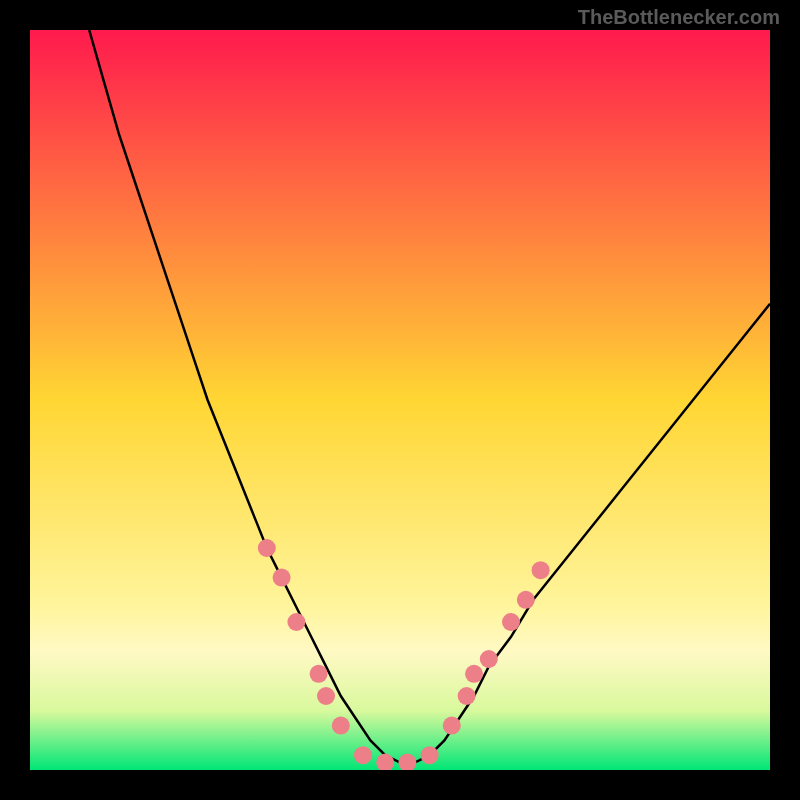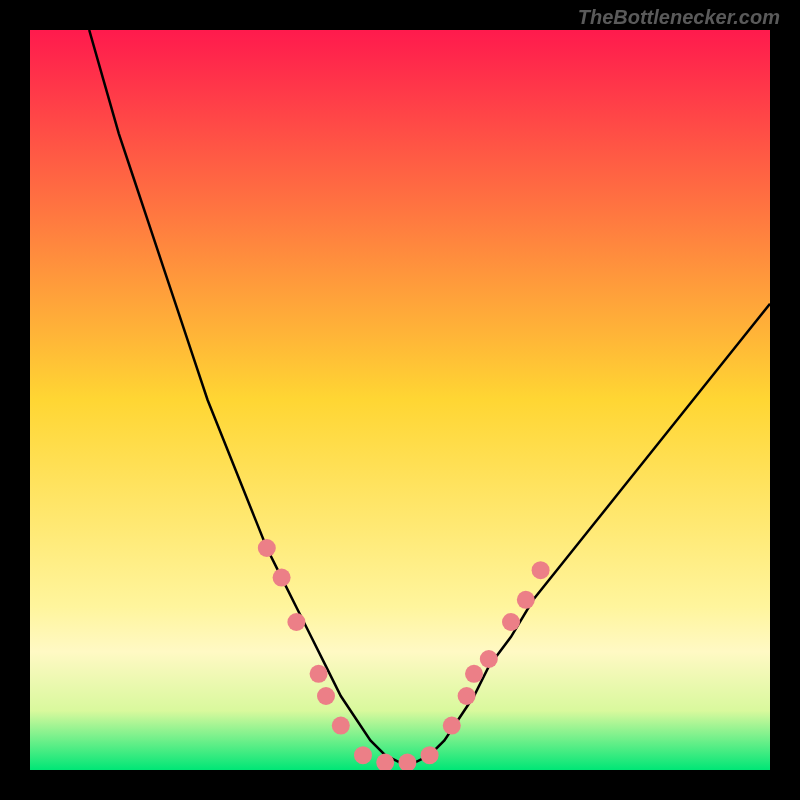--- a/index.html
+++ b/index.html
@@ -12,21 +12,20 @@
     font-family: Arial, sans-serif;
   }
   .watermark {
     position: absolute;
     top: 6px;
     right: 20px;
     color: #5a5a5a;
     font-size: 20px;
     font-weight: bold;
     z-index: 10;
-    font-style: italic;
   }
   .plot-area {
     position: absolute;
     left: 30px;
     top: 30px;
     width: 740px;
     height: 740px;
   }
   svg { display: block; }
 </style>

